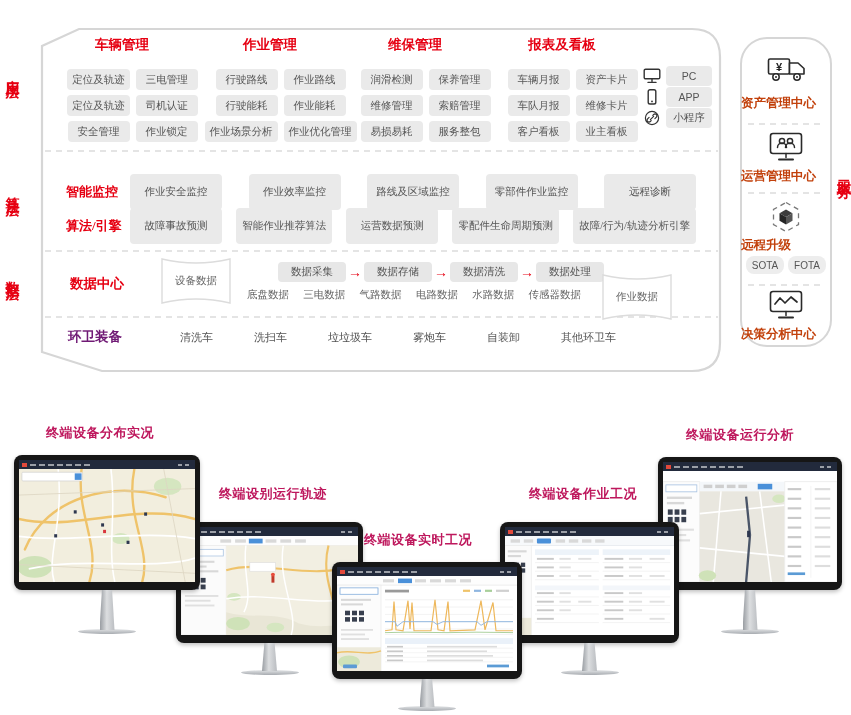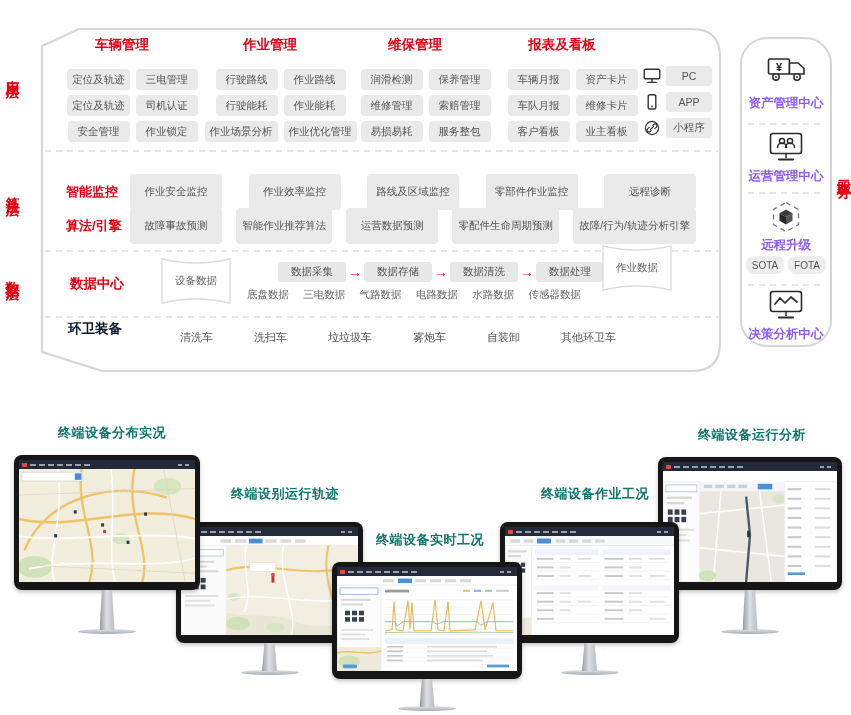--- a/index.html
+++ b/index.html
@@ -14,68 +14,68 @@
   .cloud-vlabel{position:absolute;writing-mode:vertical-rl;text-orientation:upright;
           font-weight:bold;color:#e60012;font-size:15px;letter-spacing:2px;z-index:2;}
 
   .group{position:absolute;display:flex;flex-direction:column;align-items:center;z-index:2;}
   .group .hdr{font-size:13.5px;font-weight:bold;color:#e60012;height:16px;line-height:16px;margin-bottom:11px;}
   .chip-row{display:flex;gap:6px;margin-top:5px;justify-content:center;padding-left:21px;}
   .chip{display:flex;align-items:center;justify-content:center;background:#eaeaea;color:#555;
         font-size:10.5px;height:21px;min-width:62px;padding:0 5px;border-radius:4px;
         box-sizing:border-box;white-space:nowrap;}
 
-  .plat{position:absolute;left:643px;top:65px;display:flex;flex-direction:column;gap:5px;z-index:2;}
+  .plat{position:absolute;left:643px;top:65px;display:flex;flex-direction:column;z-index:2;}
   .prow{display:flex;align-items:center;gap:5px;height:21px;}
   .pchip{display:flex;align-items:center;justify-content:center;background:#eaeaea;color:#555;
          font-size:10.5px;height:20px;min-width:34px;padding:0 6px;border-radius:4px;white-space:nowrap;}
 
-  .algo-row{position:absolute;left:66px;width:630px;display:flex;align-items:center;z-index:2;}
+  .algo-row{position:absolute;left:66px;width:630px;display:flex;align-items:center;z-index:2;font-family:Liberation Serif, serif;}
   .algo-row .lbl{width:64px;flex:none;font-size:13px;font-weight:bold;color:#e60012;}
   .algo-chips{flex:1;display:flex;justify-content:space-between;}
   .algo-chips .chip{min-width:92px;height:36px;padding:0 6px;}
 
   .dc-label{position:absolute;left:70px;top:275px;font-size:13.5px;font-weight:bold;color:#e60012;z-index:2;}
   .spool{position:absolute;width:74px;height:58px;z-index:2;}
   .spool .stxt{position:absolute;inset:0;display:flex;align-items:center;justify-content:center;
                font-size:10.5px;color:#666;}
   .flow-row{position:absolute;left:278px;top:262px;width:326px;display:flex;align-items:center;
             justify-content:space-between;z-index:2;}
   .flow-chip{display:flex;align-items:center;justify-content:center;background:#e7e7e7;color:#555;
              font-size:10.5px;height:20px;min-width:60px;padding:0 4px;border-radius:4px;white-space:nowrap;}
   .flow-arrow{color:#e60012;font-size:14px;font-weight:bold;line-height:20px;}
   .src-row{position:absolute;left:247px;top:288px;width:334px;display:flex;justify-content:space-between;
            font-size:10.5px;color:#666;z-index:2;white-space:nowrap;}
 
-  .equip-label{position:absolute;left:68px;top:320px;font-size:13.5px;font-weight:bold;color:#0f172a;z-index:2;}
+  .equip-label{position:absolute;left:68px;top:328px;font-size:13.5px;font-weight:bold;color:#701a75;z-index:2;}
   .equip-row{position:absolute;left:180px;top:330px;width:436px;display:flex;justify-content:space-between;
              font-size:11px;color:#555;z-index:2;white-space:nowrap;}
 
-  .cloud-lbl{position:absolute;left:741px;width:90px;text-align:center;font-size:12.5px;font-weight:bold;
-             color:#8b5cf6;z-index:2;white-space:nowrap;}
+  .cloud-lbl{position:absolute;left:741px;width:90px;font-size:12.5px;font-weight:bold;
+             color:#c2410c;z-index:2;white-space:nowrap;}
   .cloud-icon{position:absolute;z-index:2;}
   .cloud-chiprow{position:absolute;left:741px;width:90px;top:256px;display:flex;justify-content:center;gap:4px;z-index:2;}
   .cloud-chip{display:flex;align-items:center;justify-content:center;background:#ededed;color:#555;
               font-size:10px;height:18px;min-width:38px;border-radius:8px;}
 
   
   .monitor{position:absolute;}
   .mscreen{background:#161616;border-radius:8px;padding:5px 5px 8px;box-shadow:0 2px 4px rgba(0,0,0,.25);}
   .minner{height:100%;background:#fff;overflow:hidden;display:flex;flex-direction:column;}
   .mnav{height:9px;flex:none;background:#222a3c;display:flex;align-items:center;padding:0 3px;}
   .mlogo{width:5px;height:4px;background:#e2493b;margin-right:3px;flex:none;}
   .ndash{width:6px;height:2px;background:rgba(255,255,255,.55);margin-right:3px;flex:none;}
   .ndash.short{width:4px;}
   .nspace{flex:1;}
   .mbody{flex:1;width:100%;height:100%;}
   .stand{margin:0 auto;width:15px;background:linear-gradient(90deg,#999da2,#dcdee0 45%,#b9bcc0);
          clip-path:polygon(16% 0,84% 0,100% 100%,0 100%);}
   .mbase{margin:-1px auto 0;width:58px;height:5px;border-radius:50%;
          background:linear-gradient(#e2e4e6,#a7abb0);}
-  .mtitle{position:absolute;font-size:13px;font-weight:bold;color:#0f766e;z-index:8;letter-spacing:.5px;white-space:nowrap;margin-left:12px;}
+  .mtitle{position:absolute;font-size:13px;font-weight:bold;color:#be185d;z-index:8;letter-spacing:.5px;white-space:nowrap;}
 </style>
 </head>
 <body>
 
 <div class="stage">
 
   <svg class="bg-svg" width="851" height="400" viewBox="0 0 851 400">
     <path d="M 79,29 L 692,29 Q 720,29 720,57 L 720,343 Q 720,371 692,371 L 102,371 L 42,352 L 42,46 Z" fill="#ffffff" stroke="#d6d6d6" stroke-width="2.2"></path>
     <rect x="741" y="38" width="90" height="308" rx="26" fill="#ffffff" stroke="#d6d6d6" stroke-width="2"></rect>
     <g stroke="#dcdcdc" stroke-width="1.3" stroke-dasharray="6 5">
@@ -229,21 +229,21 @@
 
   <div class="src-row">
     <span>底盘数据</span>
     <span>三电数据</span>
     <span>气路数据</span>
     <span>电路数据</span>
     <span>水路数据</span>
     <span>传感器数据</span>
   </div>
 
-  <div class="spool" style="left:600px;top:239px;text-align:center;">
+  <div class="spool" style="left:600px;top:268px;text-align:center;">
     <svg width="74" height="58" viewBox="0 0 74 58">
       <path d="M3,7 Q37,15 71,7 L71,51 Q37,43 3,51 Z" fill="#fff" stroke="#dcdcdc" stroke-width="1.4"></path>
     </svg>
     <div class="stxt">作业数据</div>
   </div>
 
   <div class="equip-label">环卫装备</div>
   <div class="equip-row">
     <span>清洗车</span>
     <span>洗扫车</span>

